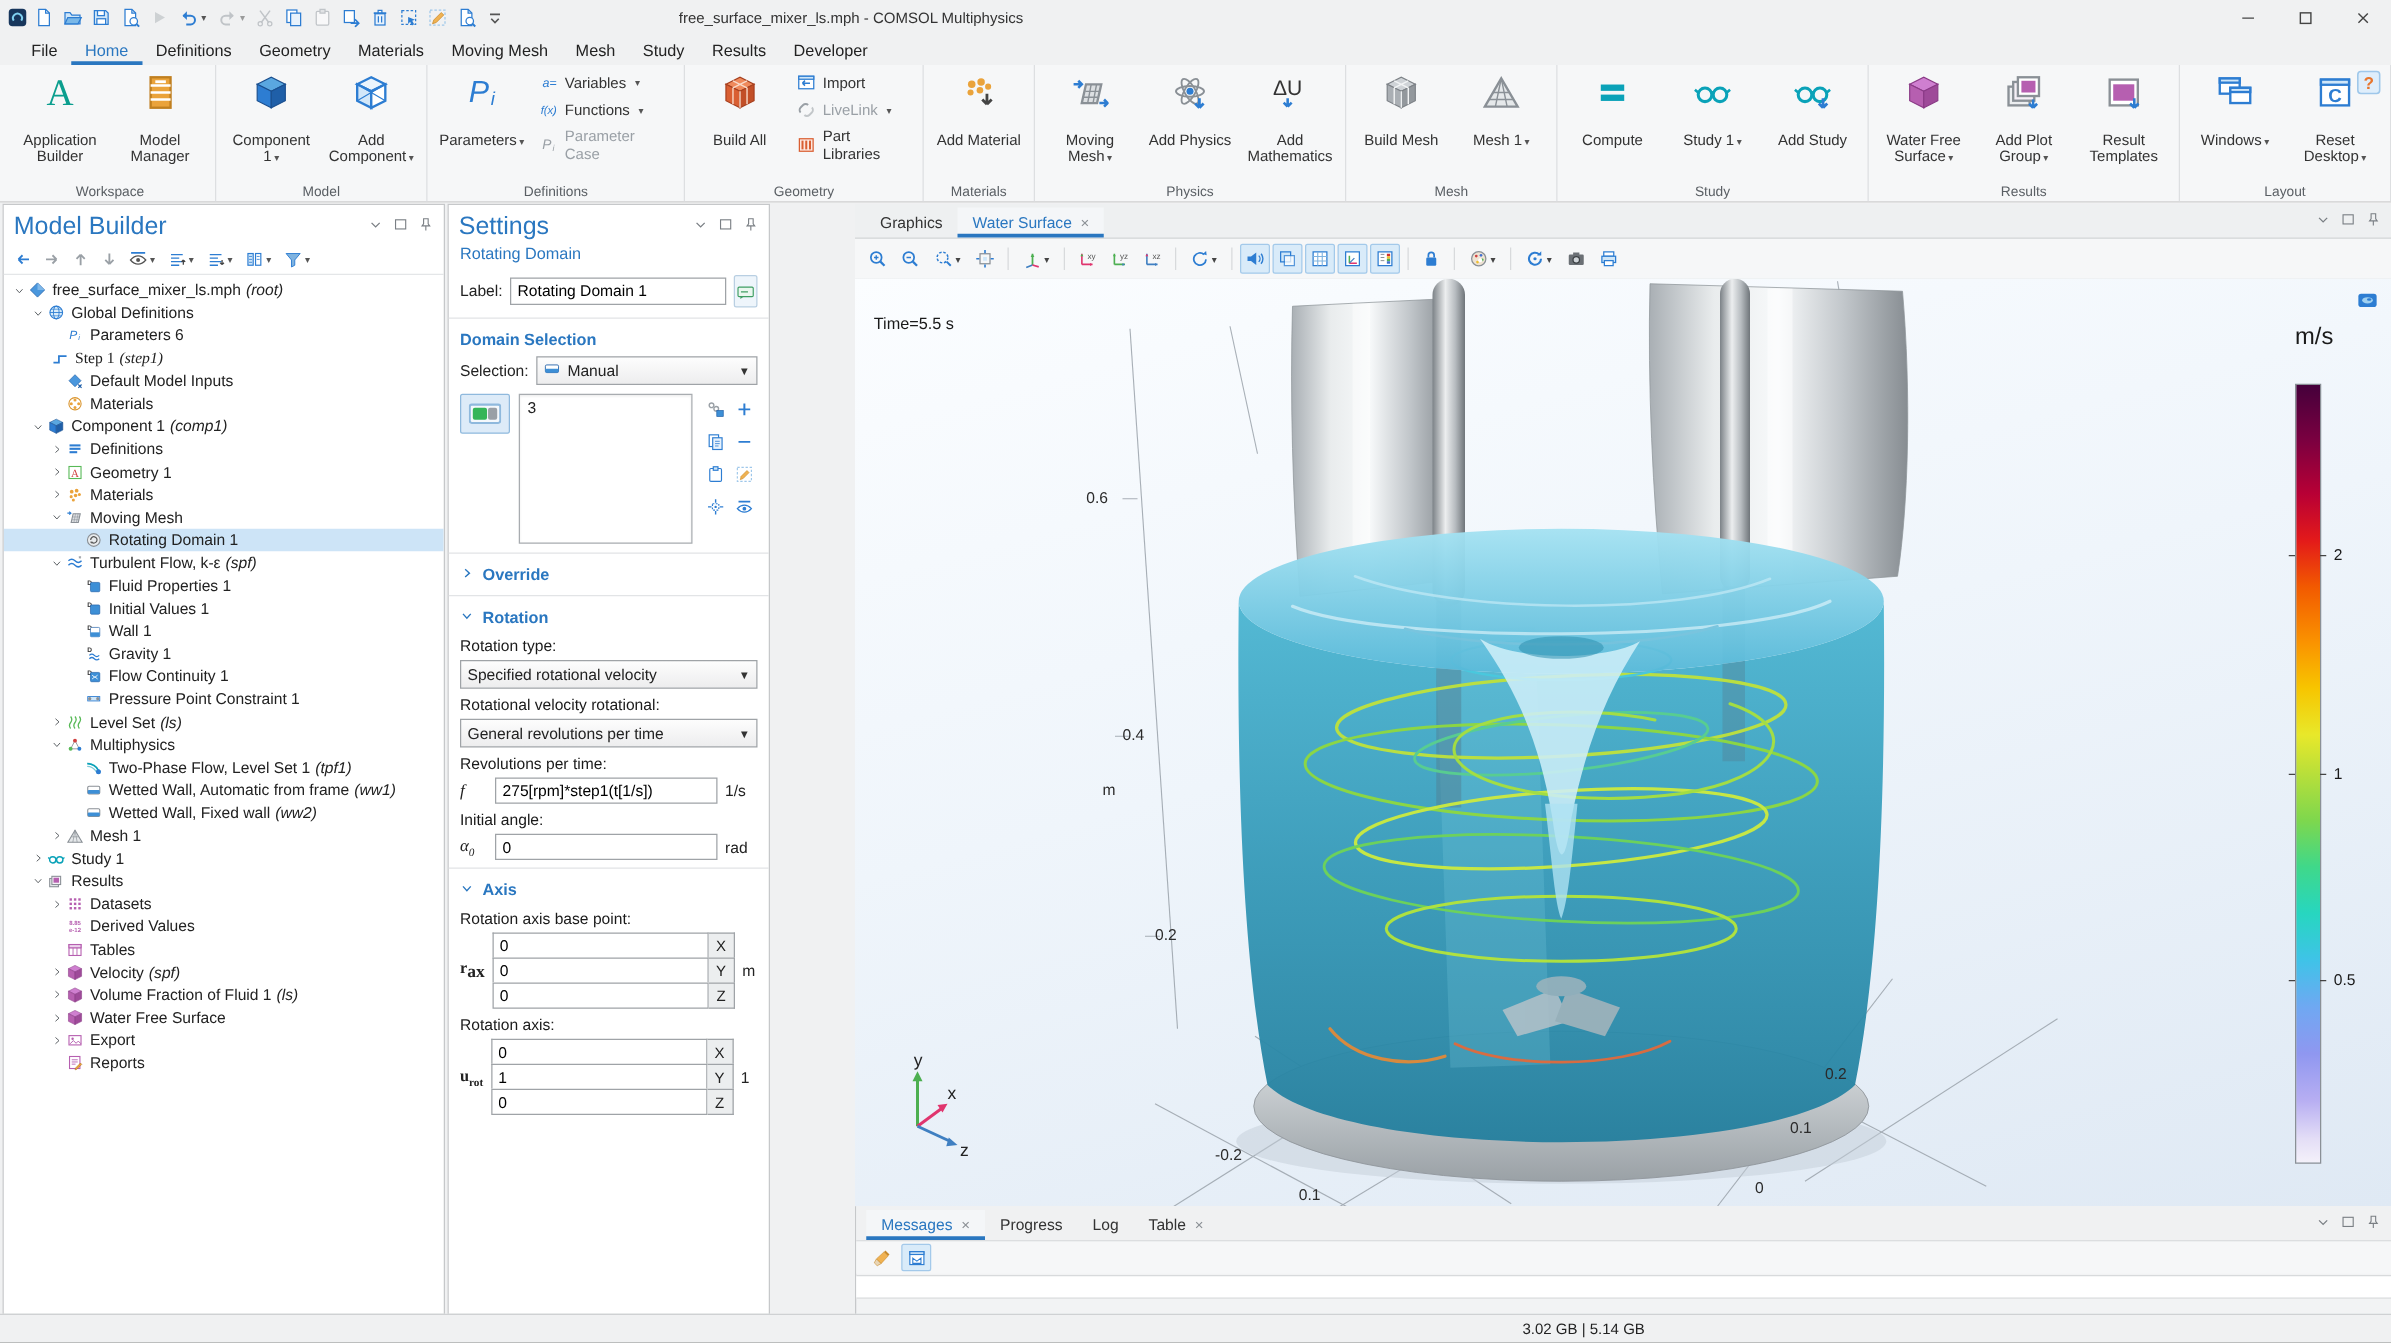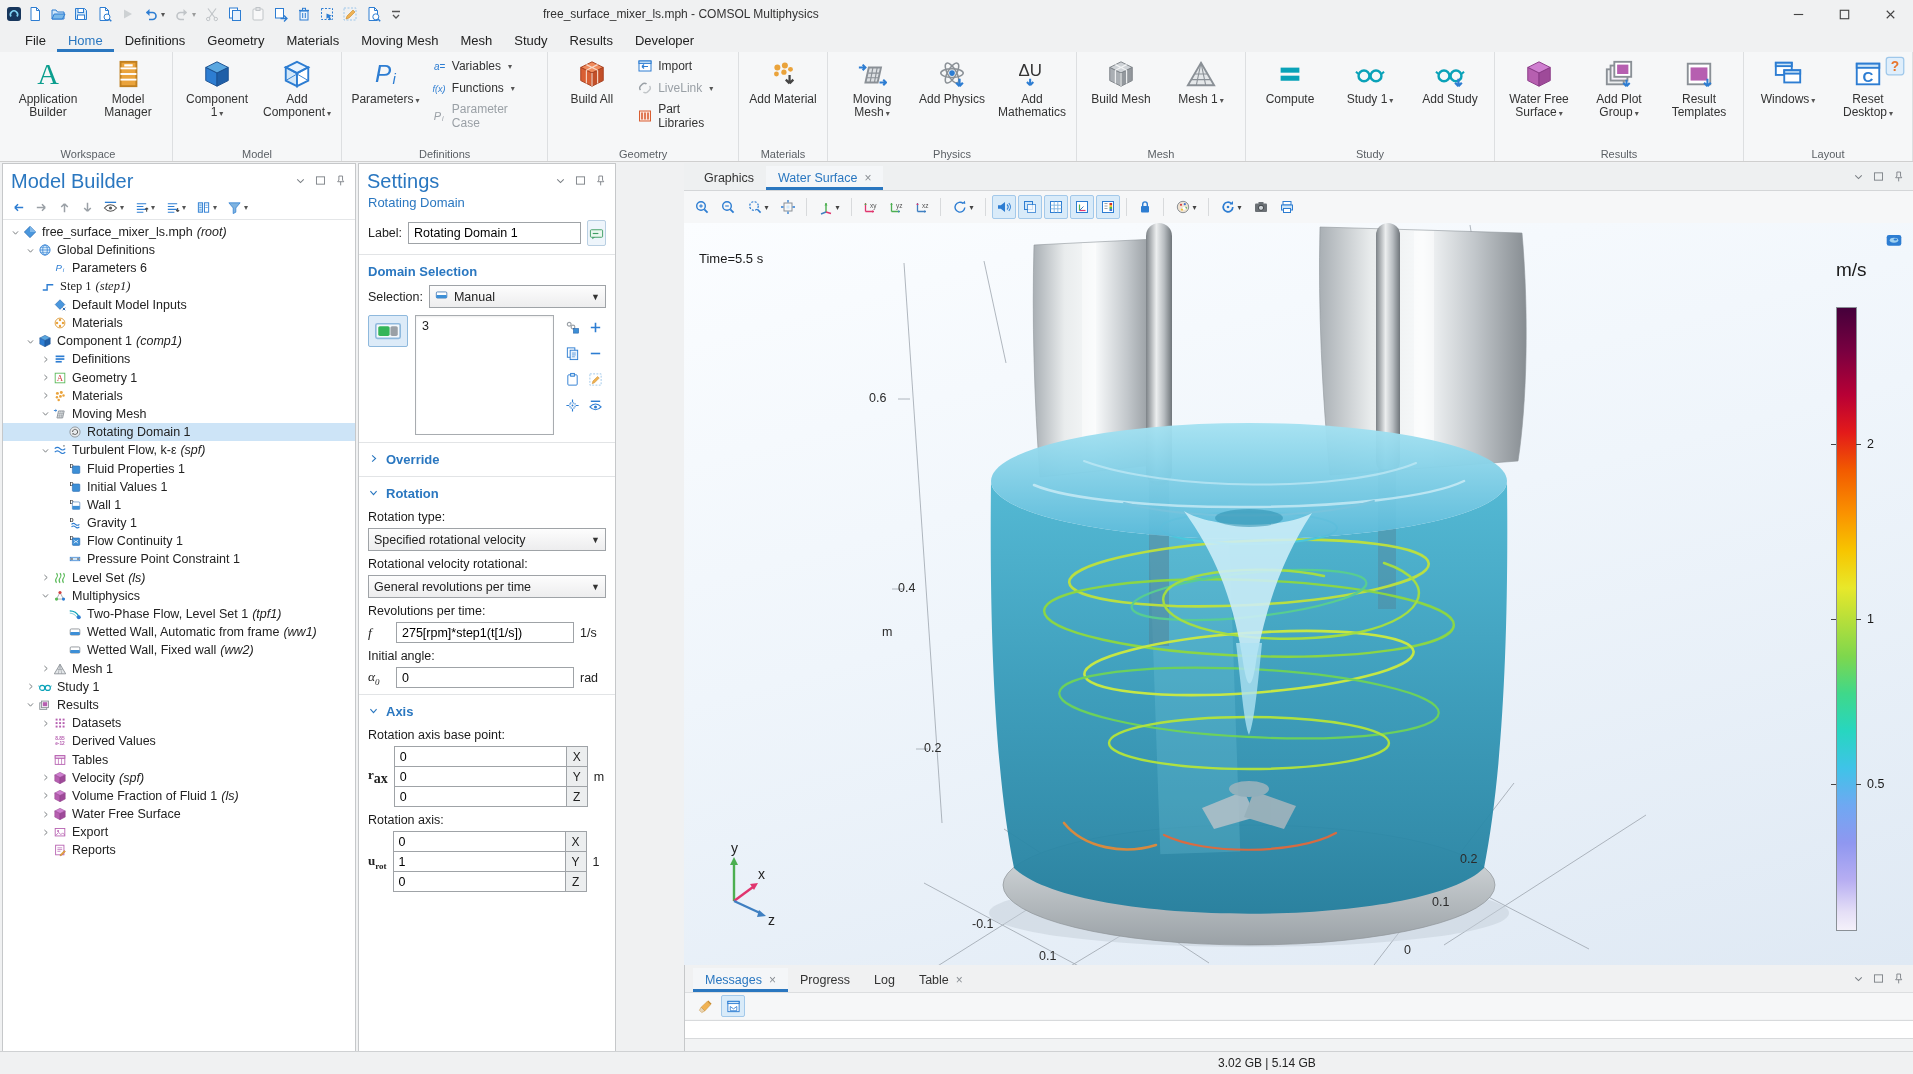--- a/index.html
+++ b/index.html
@@ -13,21 +13,21 @@
   .winbtn{width:46px;height:28px;display:flex;align-items:center;justify-content:center;color:#444;}
   .menubar{position:absolute;left:0;top:28px;width:100%;height:24px;display:flex;align-items:flex-end;padding-left:14px;box-sizing:border-box;}
   .menu-item{font-size:13px;padding:3px 11px 4px;color:#222;cursor:default;}
   .menu-item.active{color:#2a77c0;border-bottom:3px solid #2a77c0;padding-bottom:1px;}
   .ribbon{position:absolute;left:0;top:52px;width:100%;height:110px;background:#f6f7f8;border-bottom:1px solid #cfcfcf;display:flex;align-items:stretch;padding-left:4px;box-sizing:border-box;}
   .rgroup{position:relative;display:flex;flex-direction:column;border-right:1px solid #dddfe1;padding:3px 5px 15px;}
   .ritems{display:flex;align-items:flex-start;gap:2px;flex:1;}
   .rlabel{position:absolute;bottom:1px;left:0;right:0;text-align:center;font-size:11px;color:#5a5f64;}
   .rlarge{display:flex;flex-direction:column;align-items:center;width:74px;padding:3px 2px;border-radius:2px;}
   .rlarge .ric{height:32px;display:flex;align-items:center;}
-  .rlarge .rtx{font-size:12px;text-align:center;line-height:13px;margin-top:3px;color:#333;}
+  .rlarge .rtx{font-size:12px;text-align:center;line-height:13px;margin-top:16px;color:#333;}
   .rcol{display:flex;flex-direction:column;justify-content:center;gap:4px;padding:2px 2px;}
   .rsmall{display:flex;align-items:center;gap:5px;font-size:12px;color:#333;padding:1px 3px;border-radius:2px;}
   .rsmall.dis,.rlarge.dis{color:#9aa0a6;}
   .arrowdn{font-size:8px;color:#555;margin-left:2px;}
   .helpbtn{position:absolute;right:8px;top:4px;width:20px;height:20px;}
   .panel{position:absolute;top:163px;bottom:22px;background:#fff;border:1px solid #c6c8ca;box-sizing:border-box;}
   .mb{left:2px;width:354px;}
   .set{left:358px;width:258px;}
   .phead{display:flex;align-items:center;padding:6px 8px 0;}
   .ptitle{font-size:20px;color:#2a77c0;flex:1;}
@@ -1897,21 +1897,21 @@
               <rect x="1.5" y="3.5" width="13" height="9.5" rx="2" fill="#2d7dd2"></rect>
               <ellipse cx="8" cy="8.2" rx="3.8" ry="2.2" fill="#9fd0f0"></ellipse>
               <ellipse cx="9.2" cy="7.6" rx="1.6" ry="0.9" fill="#2d7dd2"></ellipse>
             </svg>
           </span></span>
       <div id="axlabels">
           <span class="axlbl" style="left: 185px; top: 168px;">0.6</span>
           <span class="axlbl" style="left: 214px; top: 358px;">0.4</span>
           <span class="axlbl" style="left: 198px; top: 402px;">m</span>
           <span class="axlbl" style="left: 240px; top: 518px;">0.2</span>
-          <span class="axlbl" style="left: 288px; top: 694px;">-0.1</span>
+          <span class="axlbl" style="left: 288px; top: 694px;">-0.2</span>
           <span class="axlbl" style="left: 355px; top: 726px;">0.1</span>
           <span class="axlbl" style="left: 720px; top: 720px;">0</span>
           <span class="axlbl" style="left: 748px; top: 672px;">0.1</span>
           <span class="axlbl" style="left: 776px; top: 629px;">0.2</span>
         </div>
       <div id="cbticks">
           <span class="cbtick" style="left: 1147px; top: 221px;"></span>
           <span class="cbtick" style="left: 1172px; top: 221px;"></span>
           <span class="cblbl" style="left: 1183px; top: 214px;">2</span>
           <span class="cbtick" style="left: 1147px; top: 396px;"></span>

